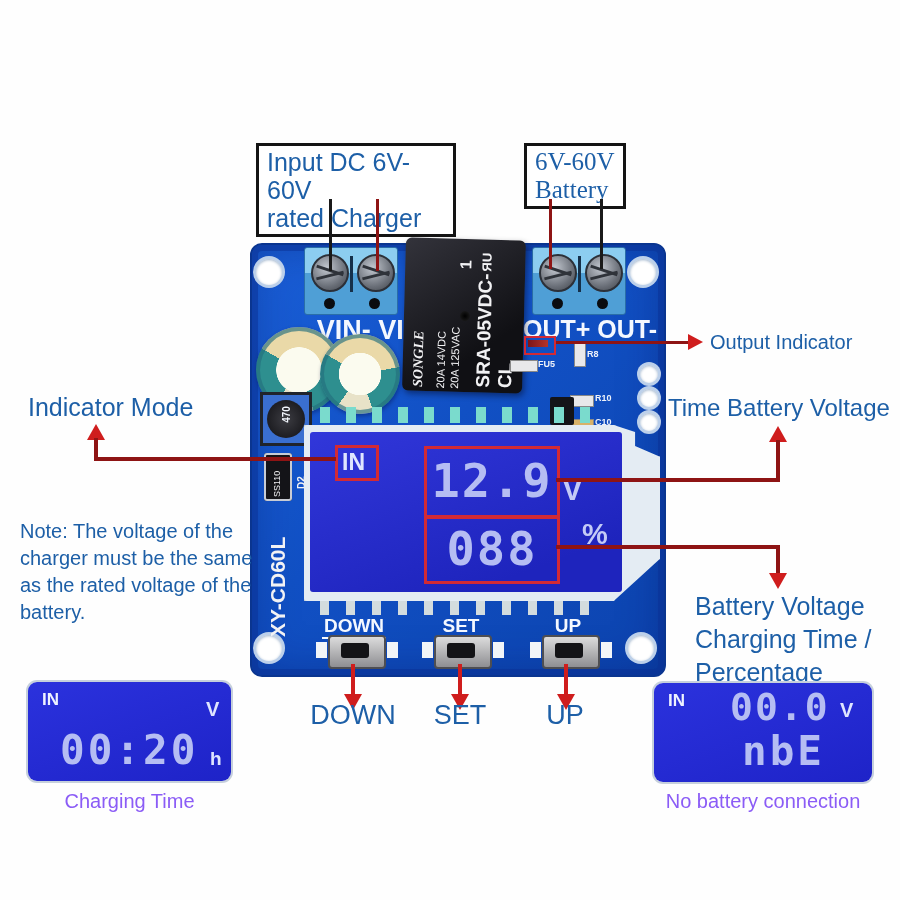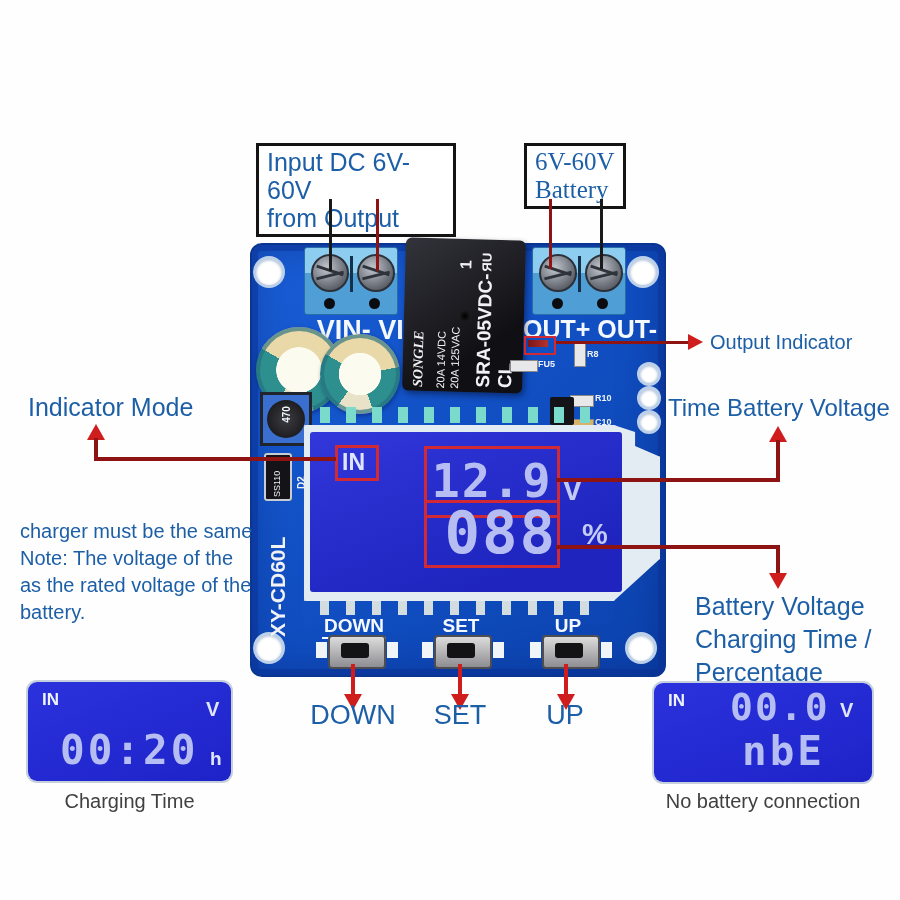--- a/index.html
+++ b/index.html
@@ -50,31 +50,31 @@
   .pins-bottom{height:16px;background:repeating-linear-gradient(90deg,#d3dcde 0 9px,rgba(0,0,0,0) 9px 26px);}
   .tact{position:absolute;width:54px;height:30px;border:2px solid #4e4e52;border-radius:4px;
         background:linear-gradient(#dcdcdc,#8e8e92);}
   .tact-core{position:absolute;left:11px;top:6px;width:28px;height:15px;border-radius:3px;background:#131316;}
   .pad{position:absolute;width:11px;height:16px;background:#f2f5f8;top:5px;}
   .smd{position:absolute;background:#e8e8ea;border:1px solid #888;}
   .smdlabel{position:absolute;color:#eef2fa;font-size:9px;font-weight:bold;}
   
   .panel{background:linear-gradient(160deg,#2b32dd,#1e23c8);border-radius:9px;box-shadow:0 0 0 2px #c6d0dc;}
   .panel .mode{position:absolute;left:14px;top:8px;font-size:17px;font-weight:bold;color:#eef2ff;}
-  .caption{font-size:20px;color:#404040;text-align:center;}
+  .caption{font-size:20px;color:#8b5cf6;text-align:center;}
 </style>
 </head>
 <body>
 
 <div id="canvas">
 
 
   <div class="abs callout-box" style="left:256px;top:143px;width:178px;">
     <div>Input DC 6V-60V</div>
-    <div>from Output</div>
+    <div>rated Charger</div>
   </div>
   <div class="abs callout-box" style="left:524px;top:143px;width:80px;font-family:Liberation Serif, serif;">
     <div>6V-60V</div>
     <div>Battery</div>
   </div>
 
   <div class="abs board">
 
     <div class="abs hole" style="left:4px;top:14px;"></div>
     <div class="abs hole" style="left:378px;top:14px;"></div>
@@ -160,21 +160,21 @@
     <div class="abs pins-top" style="left:68px;top:162px;width:282px;"></div>
     <div class="abs pins-bottom" style="left:68px;top:354px;width:282px;"></div>
 
     <div class="abs lcd-frame" style="left:52px;top:180px;">
       <div class="lcd-screen">
         <div class="abs redbox" style="left:25px;top:13px;width:38px;height:30px;">
           <div class="abs" style="left:4px;top:1px;font-size:23px;font-weight:bold;color:#dfe5ff;">IN</div>
         </div>
         <div class="abs redbox seg" style="left:114px;top:14px;width:130px;height:66px;font-size:47px;line-height:64px;text-align:center;letter-spacing:2px;">12.9</div>
         <div class="abs" style="left:252px;top:40px;font-size:31px;font-weight:bold;color:#c3caf6;">V</div>
-        <div class="abs redbox seg" style="left:114px;top:68px;width:130px;height:62px;font-size:59px;line-height:60px;text-align:right;letter-spacing:2px;">088</div>
+        <div class="abs redbox seg" style="left:114px;top:84px;width:130px;height:62px;font-size:47px;line-height:60px;text-align:center;letter-spacing:2px;">088</div>
         <div class="abs" style="left:272px;top:86px;font-size:29px;font-weight:bold;color:#c3caf6;">%</div>
       </div>
     </div>
 
     <div class="abs silk" style="left:70px;top:370px;width:64px;font-size:19px;text-align:center;border-bottom:2px solid #f4f8ff;">DOWN</div>
     <div class="abs silk" style="left:186px;top:370px;width:46px;font-size:19px;text-align:center;border-bottom:2px solid #f4f8ff;">SET</div>
     <div class="abs silk" style="left:296px;top:370px;width:40px;font-size:19px;text-align:center;border-bottom:2px solid #f4f8ff;">UP</div>
 
     <div class="tact" style="left:76px;top:390px;">
       <div class="pad" style="left:-14px;"></div>
@@ -197,22 +197,22 @@
   <div class="abs redlead vline" style="left:376px;top:199px;height:72px;"></div>
   <div class="abs redlead vline" style="left:549px;top:199px;height:70px;"></div>
   <div class="abs lead vline" style="left:600px;top:199px;height:70px;"></div>
 
   <div class="abs blue" style="left:28px;top:393px;font-size:25px;">Indicator Mode</div>
   <div class="abs head-up" style="left:87px;top:424px;"></div>
   <div class="abs redlead vline" style="left:94px;top:438px;height:22px;width:4px;"></div>
   <div class="abs redlead hline" style="left:94px;top:457px;width:242px;height:4px;"></div>
 
   <div class="abs note" style="left:20px;top:518px;width:240px;">
+    <div>Note: The voltage of the</div>
     <div>charger must be the same</div>
-    <div>Note: The voltage of the</div>
     <div>as the rated voltage of the</div>
     <div>battery.</div>
   </div>
 
   <div class="abs redlead hline" style="left:556px;top:341px;width:138px;"></div>
   <div class="abs head-right" style="left:688px;top:334px;"></div>
   <div class="abs blue" style="left:710px;top:331px;font-size:20px;">Output Indicator</div>
 
   <div class="abs blue" style="left:668px;top:394px;font-size:24px;">Time Battery Voltage</div>
   <div class="abs head-up" style="left:769px;top:426px;"></div>

